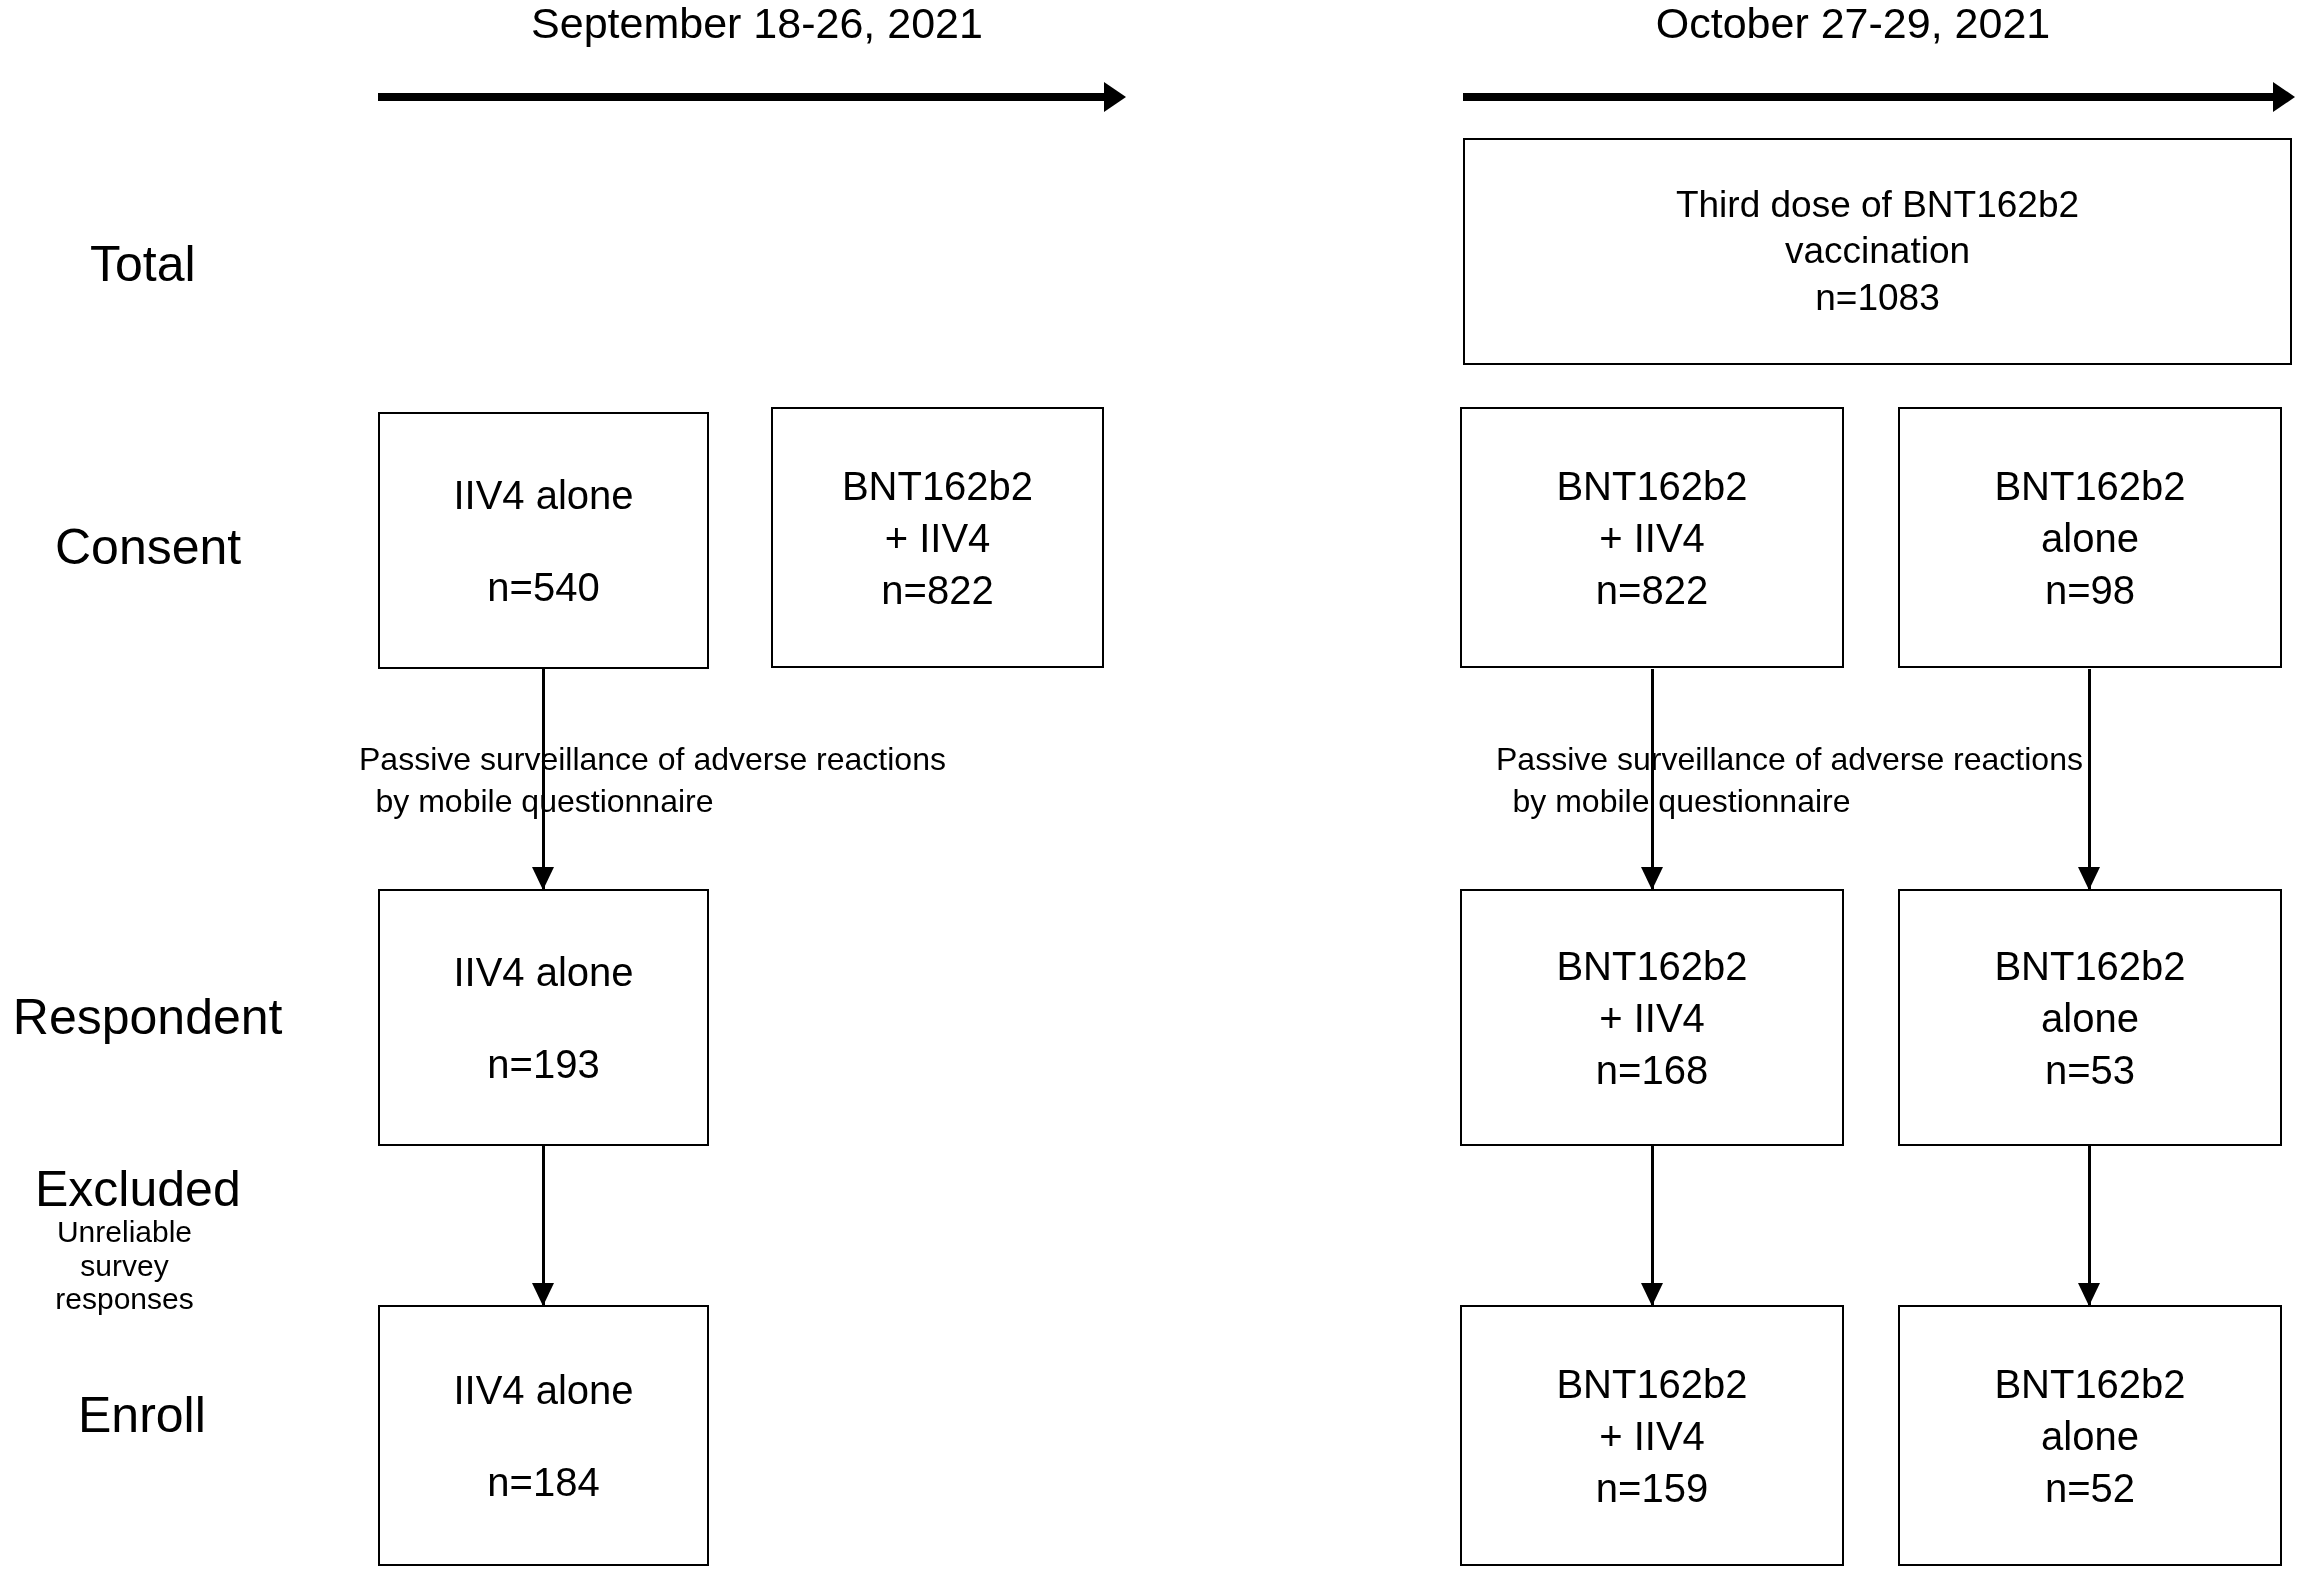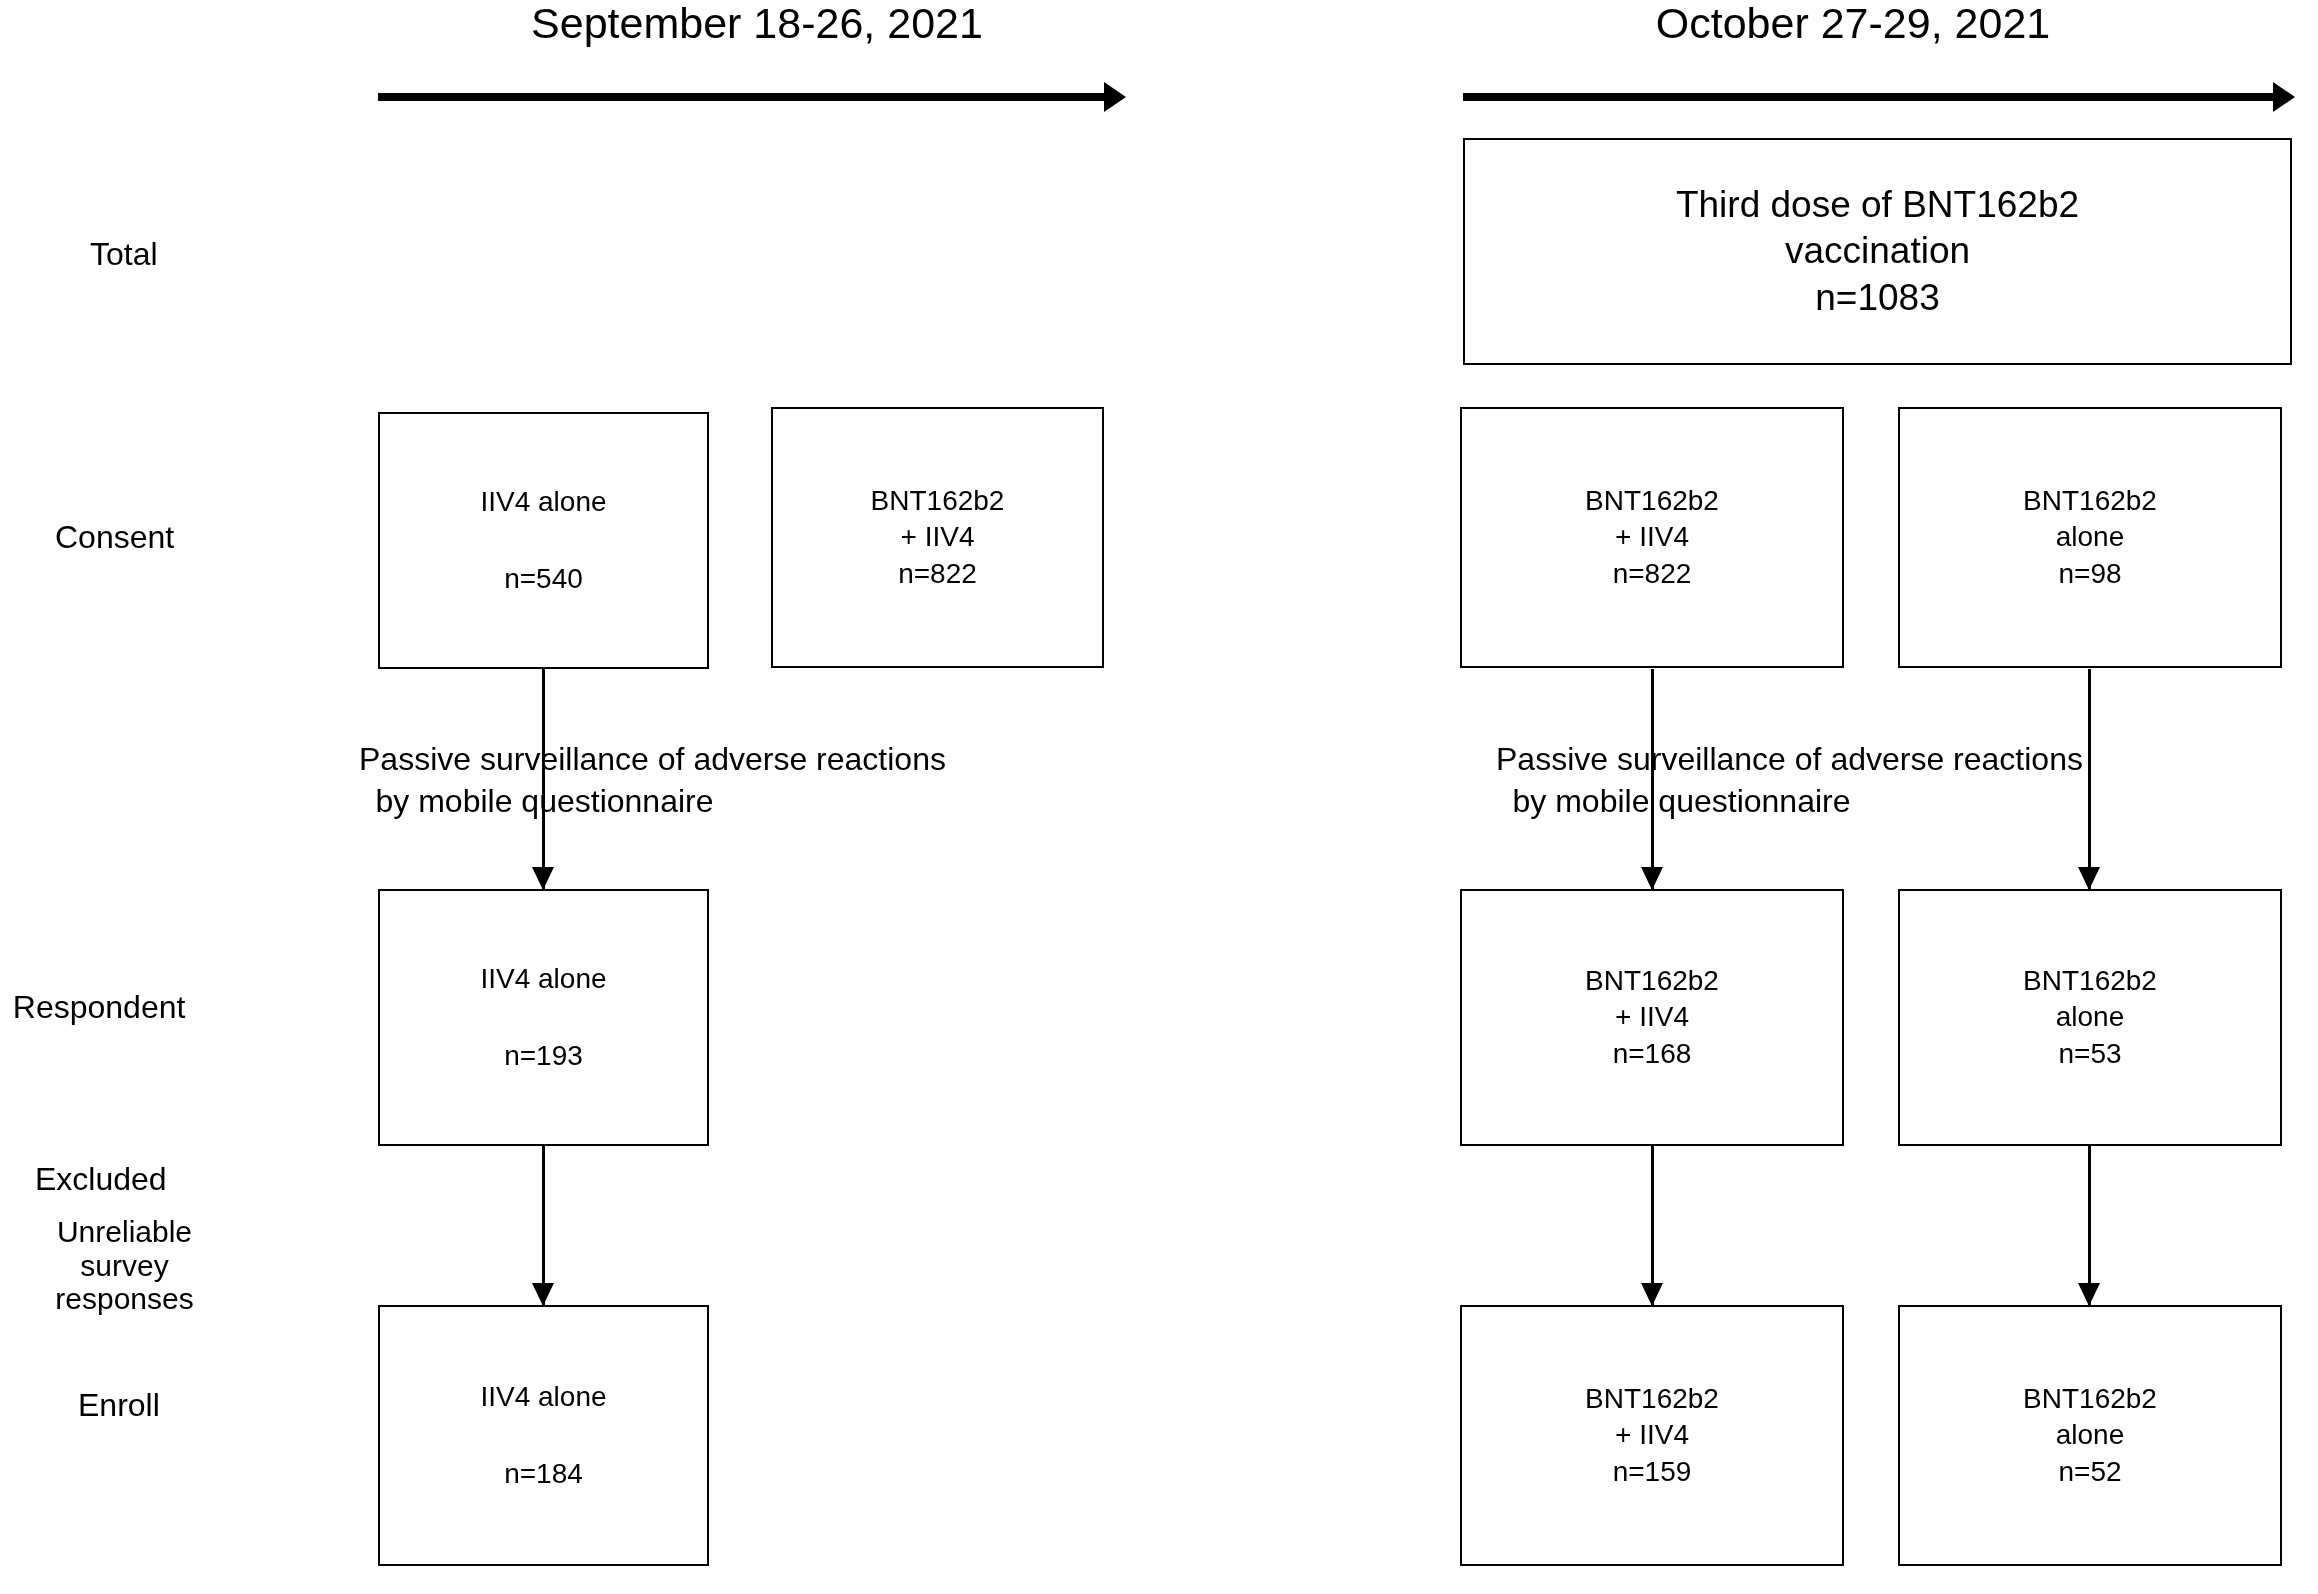--- a/index.html
+++ b/index.html
@@ -15,21 +15,21 @@
   #canvas {
     position: relative;
     width: 2319px;
     height: 1594px;
     background: #ffffff;
     overflow: hidden;
   }
 
   .row-label {
     position: absolute;
-    font-size: 32px;
+    font-size: 50px;
     line-height: 1.05;
     color: #000;
     white-space: nowrap;
     font-weight: 400;
   }
   .row-label.small {
     font-size: 30px;
     line-height: 1.12;
     white-space: normal;
     text-align: center;
@@ -67,21 +67,21 @@
     box-sizing: border-box;
     border: 2.9px solid #000;
     background: #fff;
     display: flex;
     flex-direction: column;
     align-items: center;
     justify-content: center;
     text-align: center;
   }
   .node .line {
-    font-size: 28px;
+    font-size: 40px;
     line-height: 1.30;
     white-space: nowrap;
   }
   .node.total .line { font-size: 37px; line-height: 1.26; }
   .node .gap { height: 20px; }
 
   
   .connector {
     position: absolute;
     width: 2.9px;

